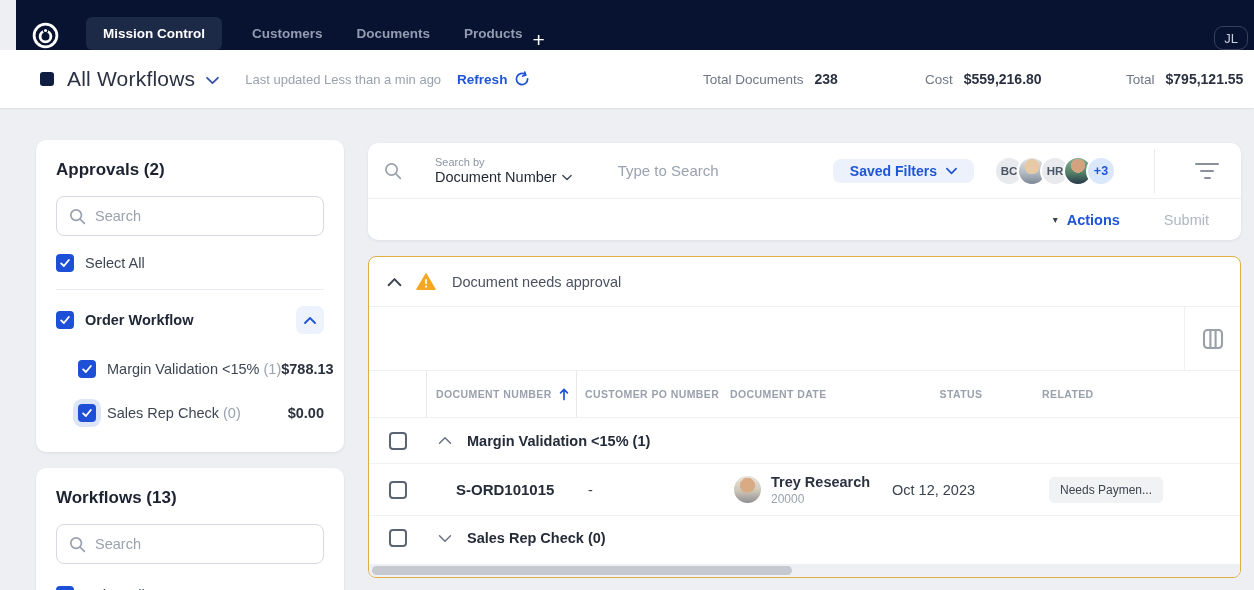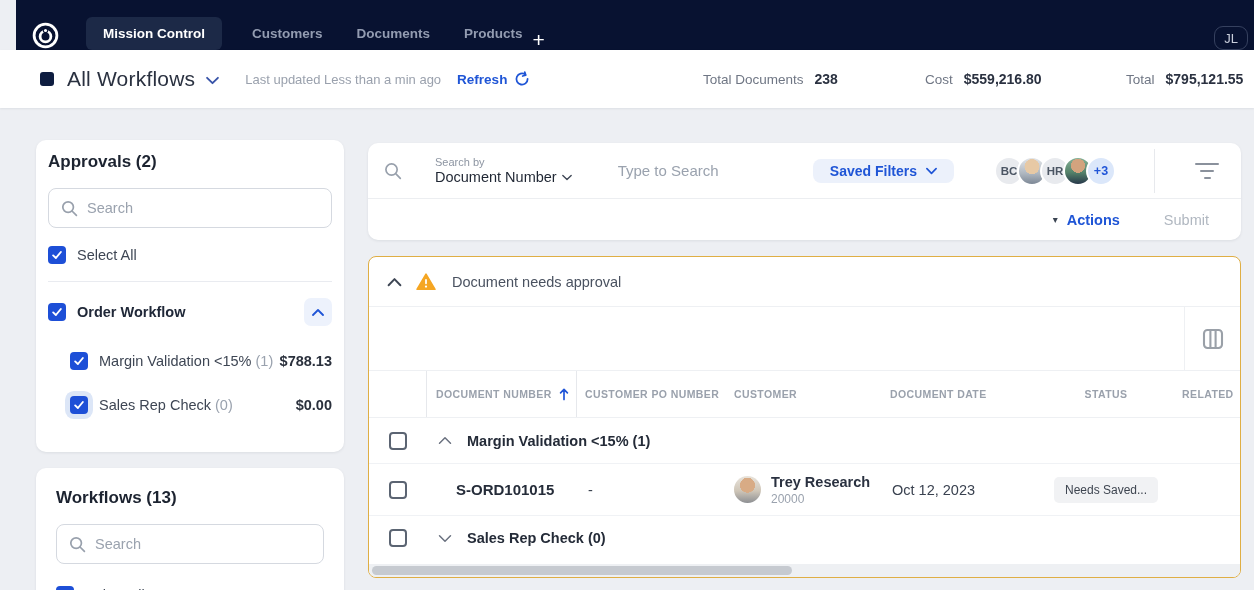--- a/index.html
+++ b/index.html
@@ -29,21 +29,21 @@
   .hdr-refresh-label { color:#1f55d6; font-size:13.5px; font-weight:700; }
   .stat { position:absolute; top:50%; transform:translateY(-50%); display:flex; align-items:center; gap:11px; white-space:nowrap; }
   .stat-label { font-size:13.5px; color:#6f7684; }
   .stat-value { font-size:14px; font-weight:700; color:#2a3140; }
   .stat1 { left:703px; } .stat2 { left:925px; } .stat3 { left:1126px; }
 
   
   .card { position:absolute; background:#fff; border-radius:10px; box-shadow:0 1px 3px rgba(15,23,42,.08); }
 
   
-  .s-card1 { left:36px; top:140px; width:308px; height:312px; padding:12px; }
+  .s-card1 { left:36px; top:140px; width:308px; height:312px; padding:20px; }
   .s-card2 { left:36px; top:468px; width:308px; height:190px; padding:20px; }
   .card-title { font-size:17px; font-weight:700; color:#1c2330; }
   .searchbox { margin-top:16px; height:40px; border:1px solid #d5d9e0; border-radius:8px;
                display:flex; align-items:center; padding:0 12px; gap:9px; background:#fff; }
   .searchbox input { border:0; outline:0; flex:1; font-size:14.5px; color:#333; font-family:inherit; min-width:0; }
   .searchbox input::placeholder { color:#9aa2ae; }
   .srow { display:flex; align-items:center; }
   .cb { width:18px; height:18px; border-radius:4px; background:#1d4fd7; display:inline-flex;
         align-items:center; justify-content:center; flex:none; cursor:pointer; }
   .cb.un { background:#fff; border:2px solid #5b6472; }
@@ -62,21 +62,21 @@
   .main-card { left:368px; top:143px; width:873px; height:97px; border-radius:10px; }
   .search-row { height:55px; display:flex; align-items:center; padding:0 16px;gap:20px; }
   .sb-block { margin-left:13px; cursor:pointer; }
   .sb-cap { font-size:11px; color:#8d95a2; }
   .sb-val { font-size:14.5px; color:#1f2633; display:flex; align-items:center; gap:5px; margin-top:1px; }
   .type-input { border:0; outline:0; margin-left:26px; flex:1; font-size:15px; color:#333; font-family:inherit; min-width:0; }
   .type-input::placeholder { color:#9aa2ae; }
   .saved-btn { background:#ecf1fb; border:0; border-radius:8px; height:24px; padding:0 17px; display:flex;
                align-items:center; gap:9px; color:#1f55d6; font-weight:700; font-size:14px; cursor:pointer;
                font-family:inherit; flex:none; }
-  .avatars { display:flex; align-items:flex-start; margin-left:20px; flex:none; }
+  .avatars { display:flex; align-items:flex-start; flex:none; }
   .av { width:30px; height:30px; border-radius:50%; border:2px solid #fff; margin-left:-7px; display:flex;
         align-items:center; justify-content:center; font-size:11.5px; font-weight:700; color:#4b5563;
         background:#e8eaee; cursor:pointer; flex:none; }
   .av.first { margin-left:0; }
   .av.more { background:#dbe7fa; color:#2156d8; font-size:12.5px; }
   .av.photo1 { background:radial-gradient(circle at 50% 33%, #e7c9a5 0 34%, rgba(0,0,0,0) 35%),
                linear-gradient(180deg,#e3e6ea 0%, #aeb6bf 60%, #7d8896 100%); }
   .av.photo2 { background:radial-gradient(circle at 50% 30%, #d2a37e 0 31%, rgba(0,0,0,0) 32%),
                linear-gradient(180deg,#86b197 0%, #55836a 55%, #27384a 100%); }
   .vdiv { width:1px; height:44px; background:#e7e9ed; margin-left:18px; flex:none; }
@@ -355,23 +355,20 @@
       <span class="th">Document Number</span>
       <span class="sort-ic">
         <svg width="12" height="14" viewBox="0 0 12 14">
             <path d="M6 12.5 V2.5 M2.6 5.8 L6 2.4 L9.4 5.8" fill="none" stroke="#2156d8" stroke-width="1.7" stroke-linecap="round" stroke-linejoin="round"></path>
           </svg>
       </span>
     </div>
     <div class="th-cell bl pl8">
       <span class="th">Customer PO Number</span>
     </div>
-    <div class="th-cell pl8">
-      <span class="th">Customer</span>
-    </div>
     <div class="th-cell pl4">
       <span class="th">Document Date</span>
     </div>
     <div class="th-cell th-center">
       <span class="th">Status</span>
     </div>
     <div class="th-cell pl6">
       <span class="th">Related</span>
     </div>
   </div>
@@ -396,21 +393,21 @@
     <div class="po-dash">-</div>
     <div class="cust-cell">
       <span class="cust-av"></span>
       <span>
         <div class="cust-name">Trey Research</div>
         <div class="cust-id">20000</div>
       </span>
     </div>
     <div class="date-cell">Oct 12, 2023</div>
     <div class="status-cell">
-      <span class="badge">Needs Saved...</span>
+      <span class="badge">Needs Paymen...</span>
     </div>
     <div></div>
   </div>
 
   <div class="group-row last">
     <div class="cb-cell">
       <span class="cb un"></span>
     </div>
     <span class="grp-chev">
       <svg width="14" height="9" viewBox="0 0 14 9">

